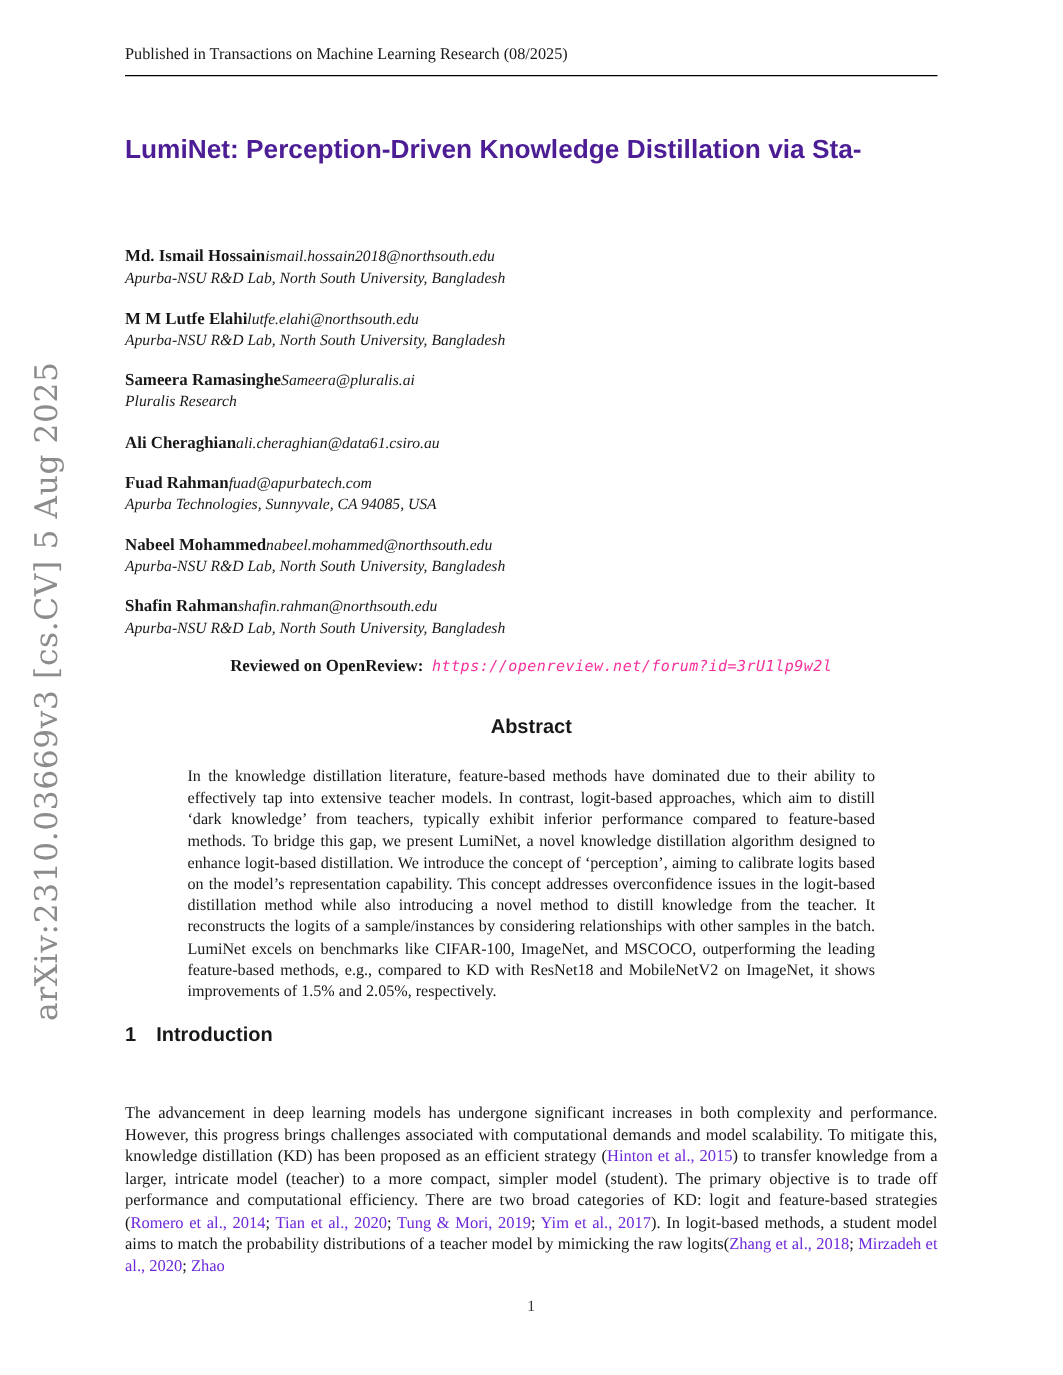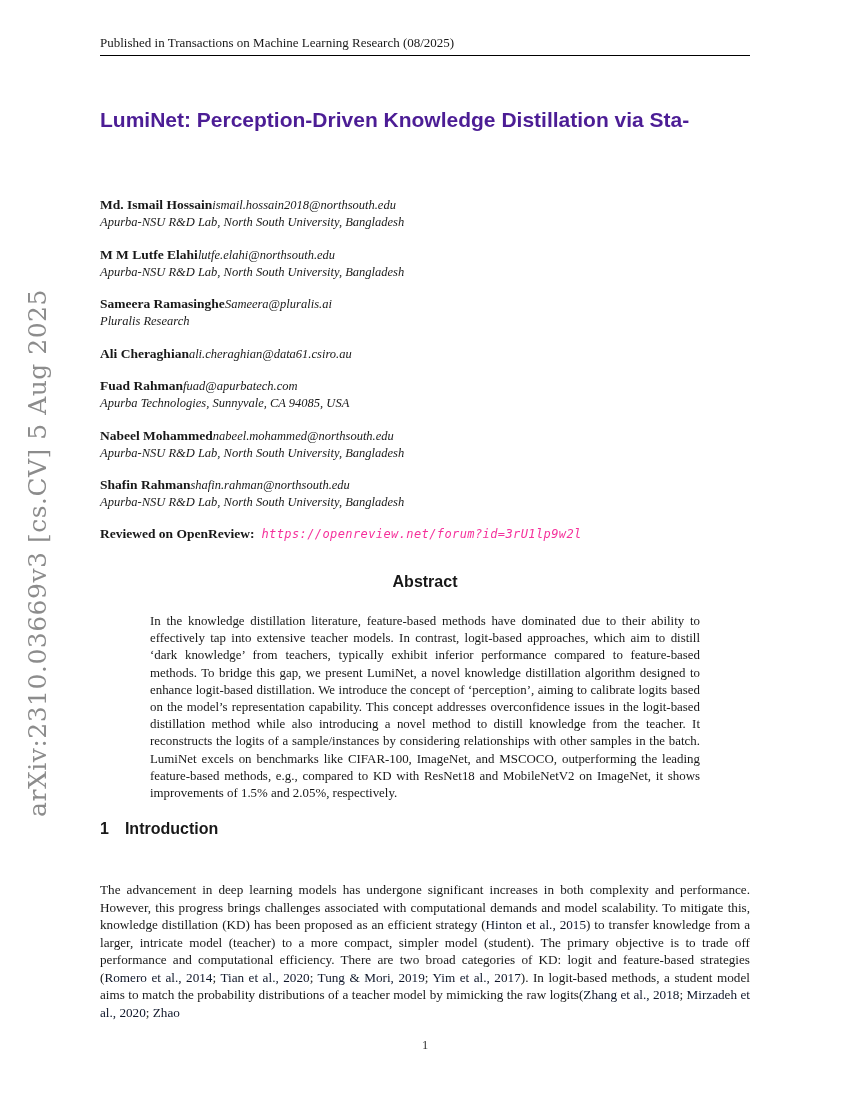--- a/index.html
+++ b/index.html
@@ -27,21 +27,21 @@
     letter-spacing: 0.5px;
   }
 
   
   .header {
     position: absolute;
     left: 100px;
     width: 650px;
     top: 35px;
     font-size: 13px;
-    padding-bottom: 4px;
+    padding-bottom: 9px;
     border-bottom: 1.5px solid #000;
   }
 
   
   .title {
     position: absolute;
     left: 100px;
     width: 650px;
     top: 101px;
     margin: 0;
@@ -68,20 +68,21 @@
   .author-name { font-weight: bold; font-size: 13.5px; }
   .author-email { font-style: italic; font-size: 12.5px; }
   .author-affil { font-style: italic; font-size: 12.5px; margin-top: 2px; }
 
   
   .review-line {
     position: absolute;
     left: 100px;
     width: 650px;
     top: 524px;
+    text-align: center;
   }
   .review-label { font-weight: bold; font-size: 13.5px; }
   .review-url {
     font-family: "DejaVu Sans Mono", monospace;
     font-style: italic;
     font-size: 12px;
     color: #f5309b;
     margin-left: 7px;
     letter-spacing: 0.4px;
     text-decoration: none;
@@ -124,21 +125,21 @@
   .intro-body {
     position: absolute;
     left: 100px;
     width: 650px;
     top: 881px;
     margin: 0;
     font-size: 13.2px;
     line-height: 17.5px;
     text-align: justify;
   }
-  .cite { color: #0f172a; cursor: pointer; }
+  .cite { color: #6d28d9; cursor: pointer; }
 
   
   .page-number {
     position: absolute;
     left: 0;
     width: 850px;
     top: 1038px;
     text-align: center;
     font-size: 12.5px;
     color: #333;

